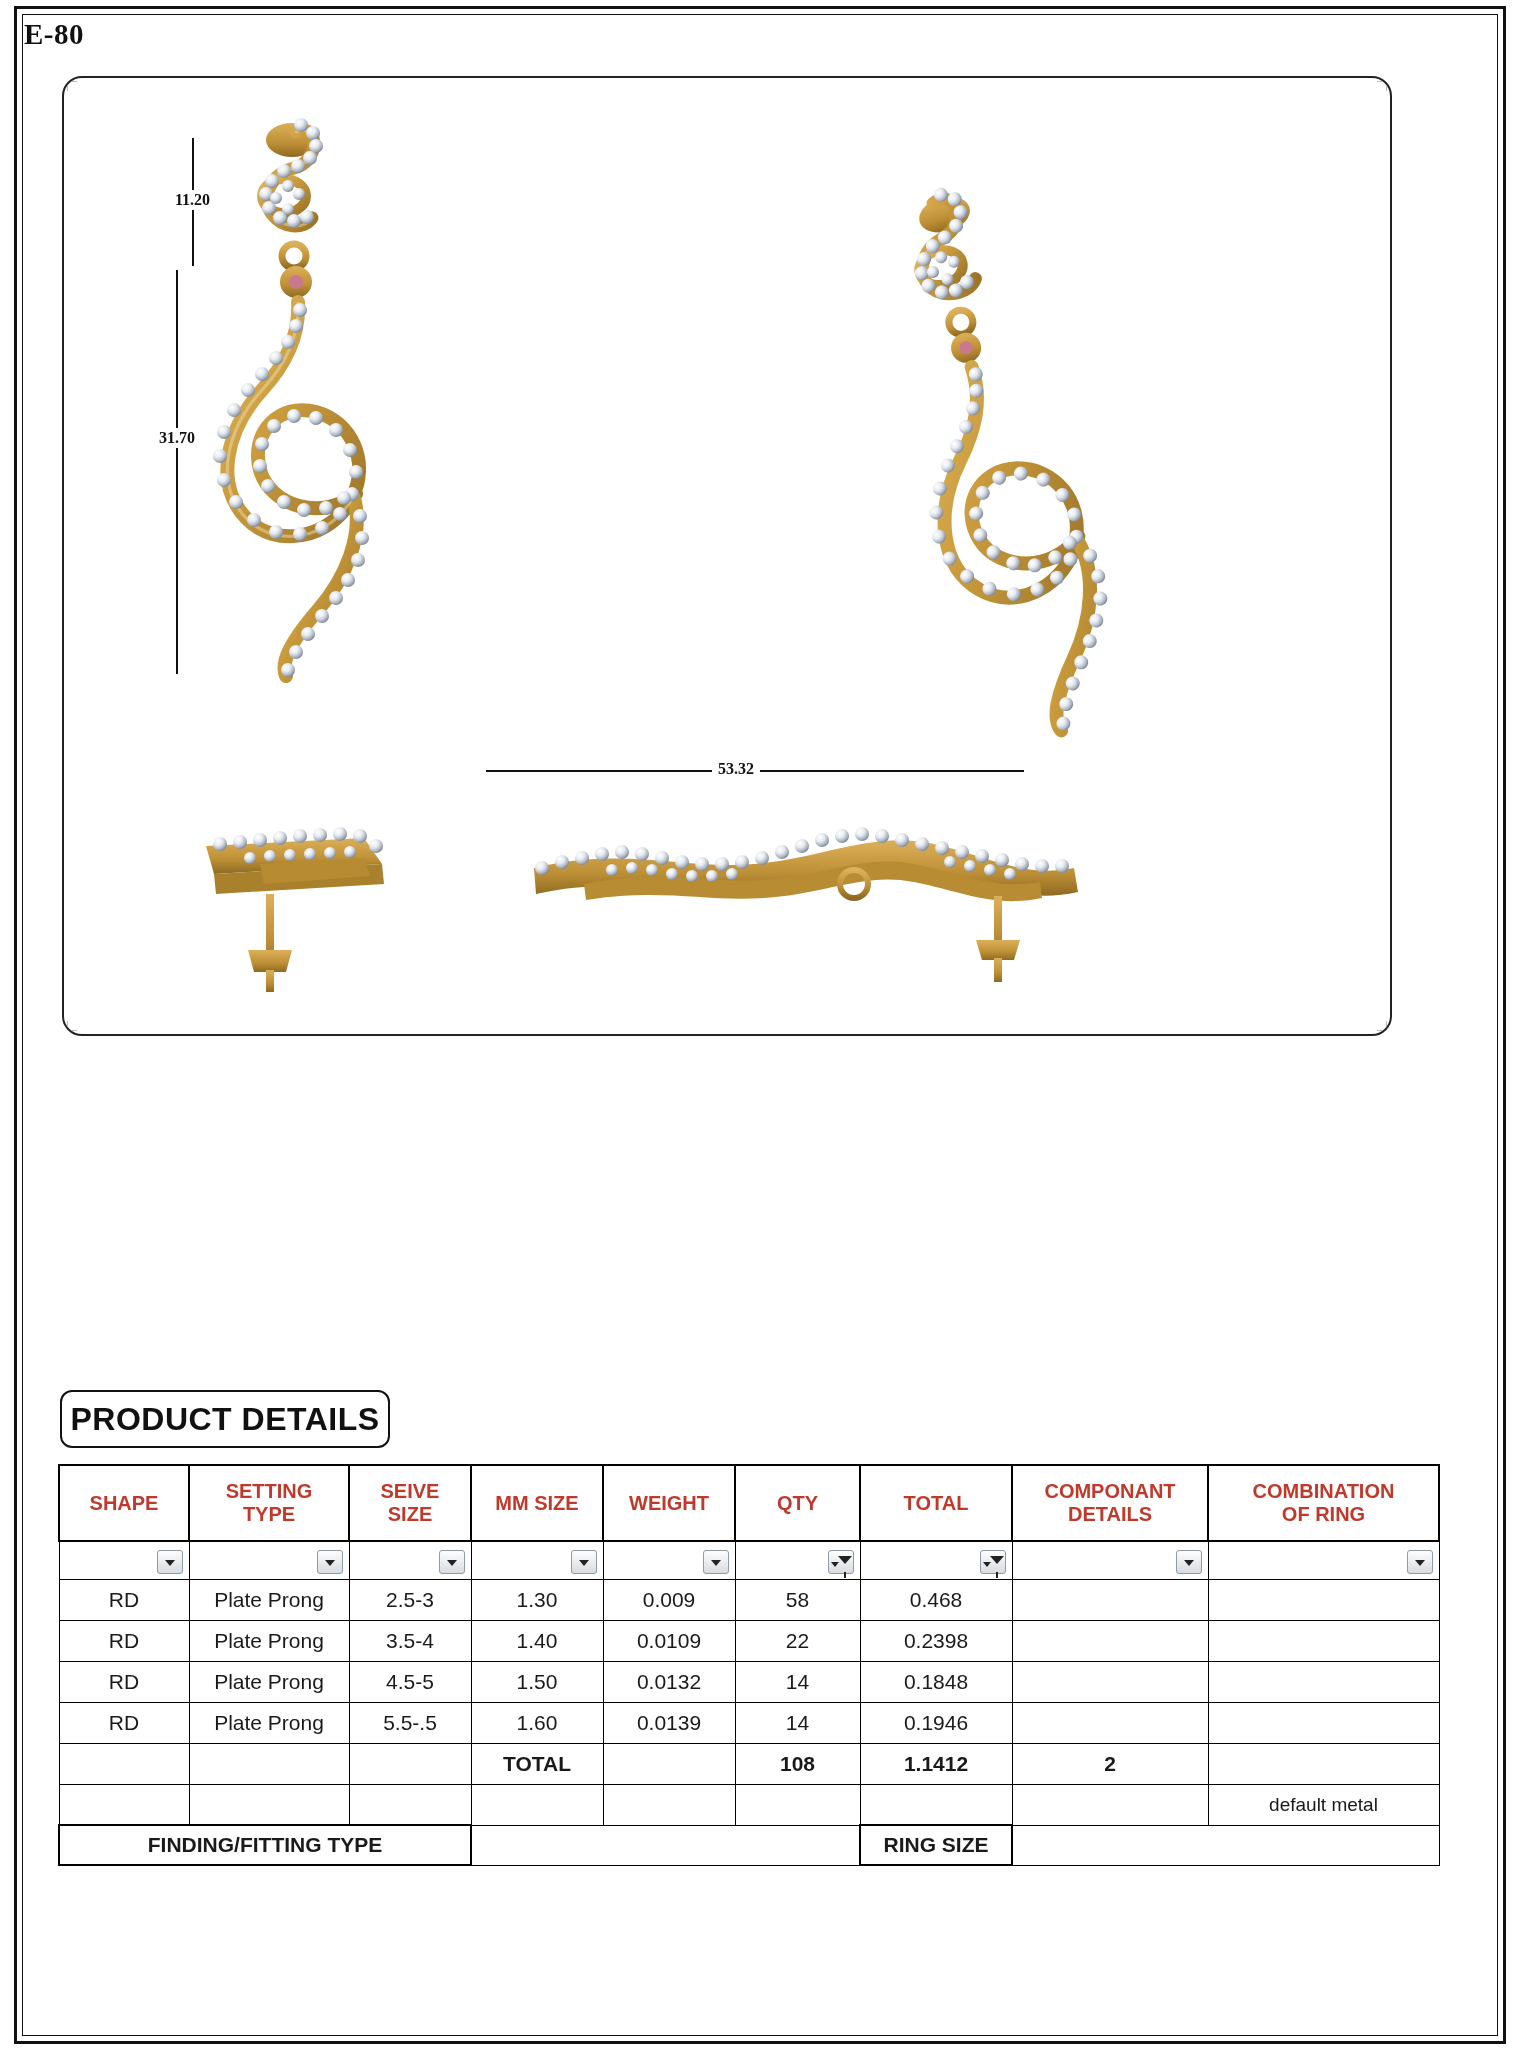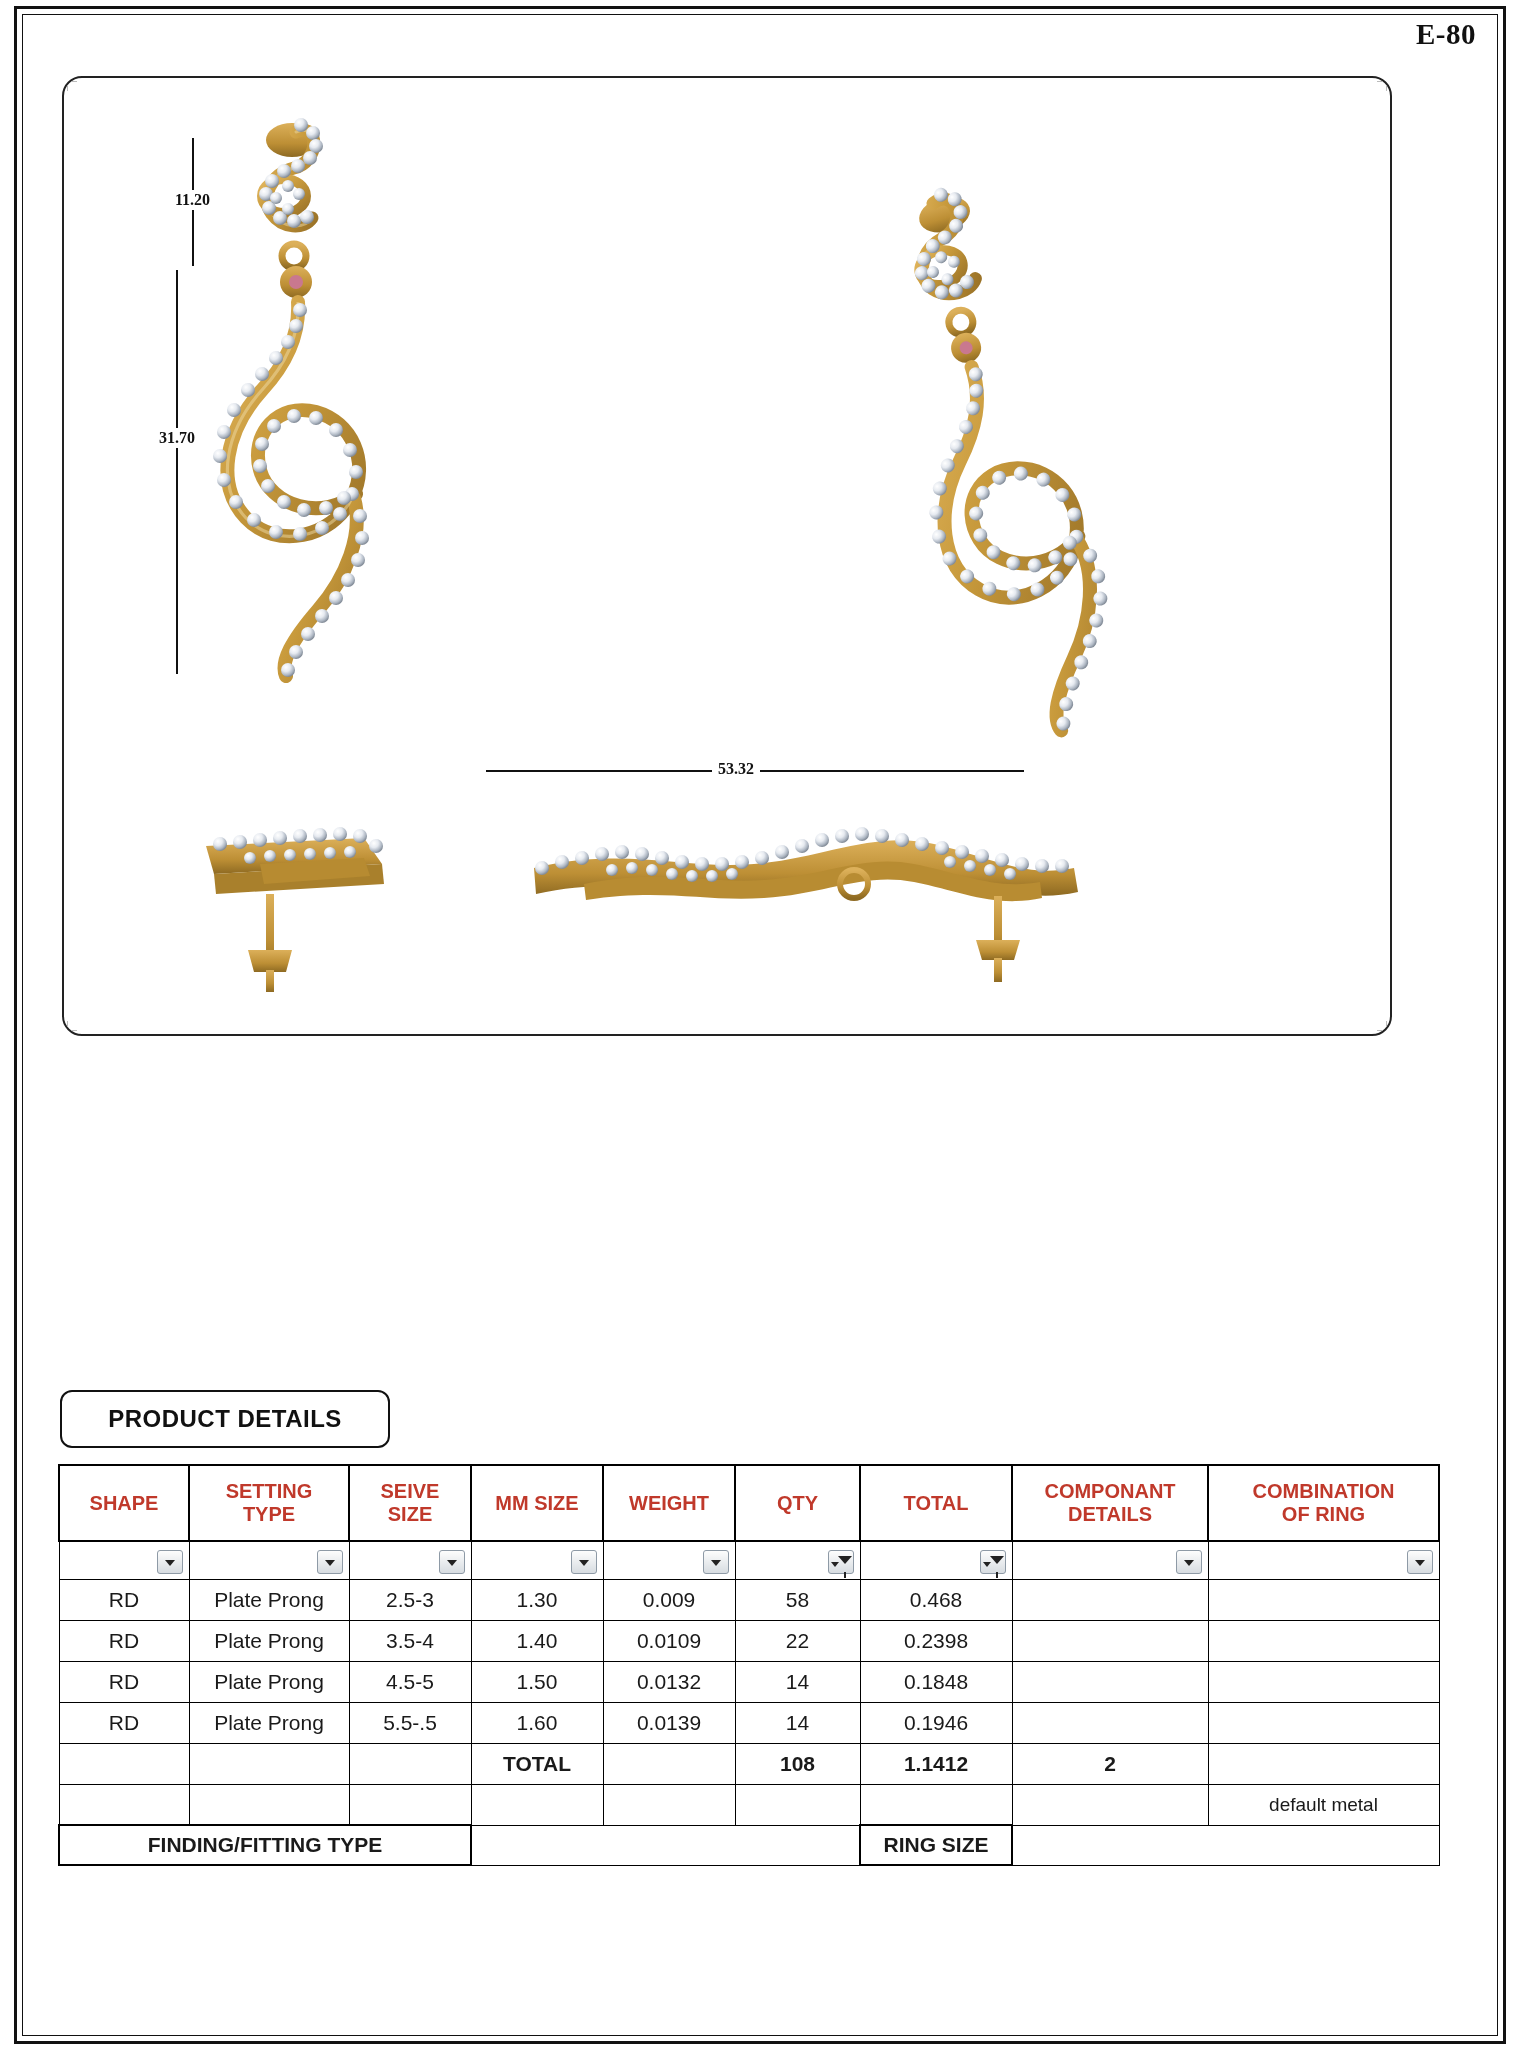--- a/index.html
+++ b/index.html
@@ -24,21 +24,21 @@
     position:absolute;
     left:5px; top:5px; right:5px; bottom:5px;
     border:1px solid #111;
   }
 
   
   .title-bar{
     position:absolute;
     left:24px; top:18px;
     width:1452px;
-    text-align:right;
+    text-align:left;
   }
   .title-text{
     font-family:"Liberation Serif", serif;
     font-weight:bold;
     font-size:29px;
     letter-spacing:0.5px;
     color:#111;
   }
 
   
@@ -74,21 +74,21 @@
     position:absolute;
     left:60px; top:1390px;
     width:330px; height:58px;
     border:2px solid #111;
     border-radius:12px;
     background:#fff;
     display:flex; align-items:center; justify-content:center;
   }
   .pd-tab-text{
     font-family:"Liberation Sans", sans-serif;
-    font-size:24px;
+    font-size:32px;
     font-weight:bold;
     letter-spacing:0.5px;
     color:#111;
   }
 
   
   .details-table{
     position:absolute;
     left:58px; top:1464px;
     width:1380px;

